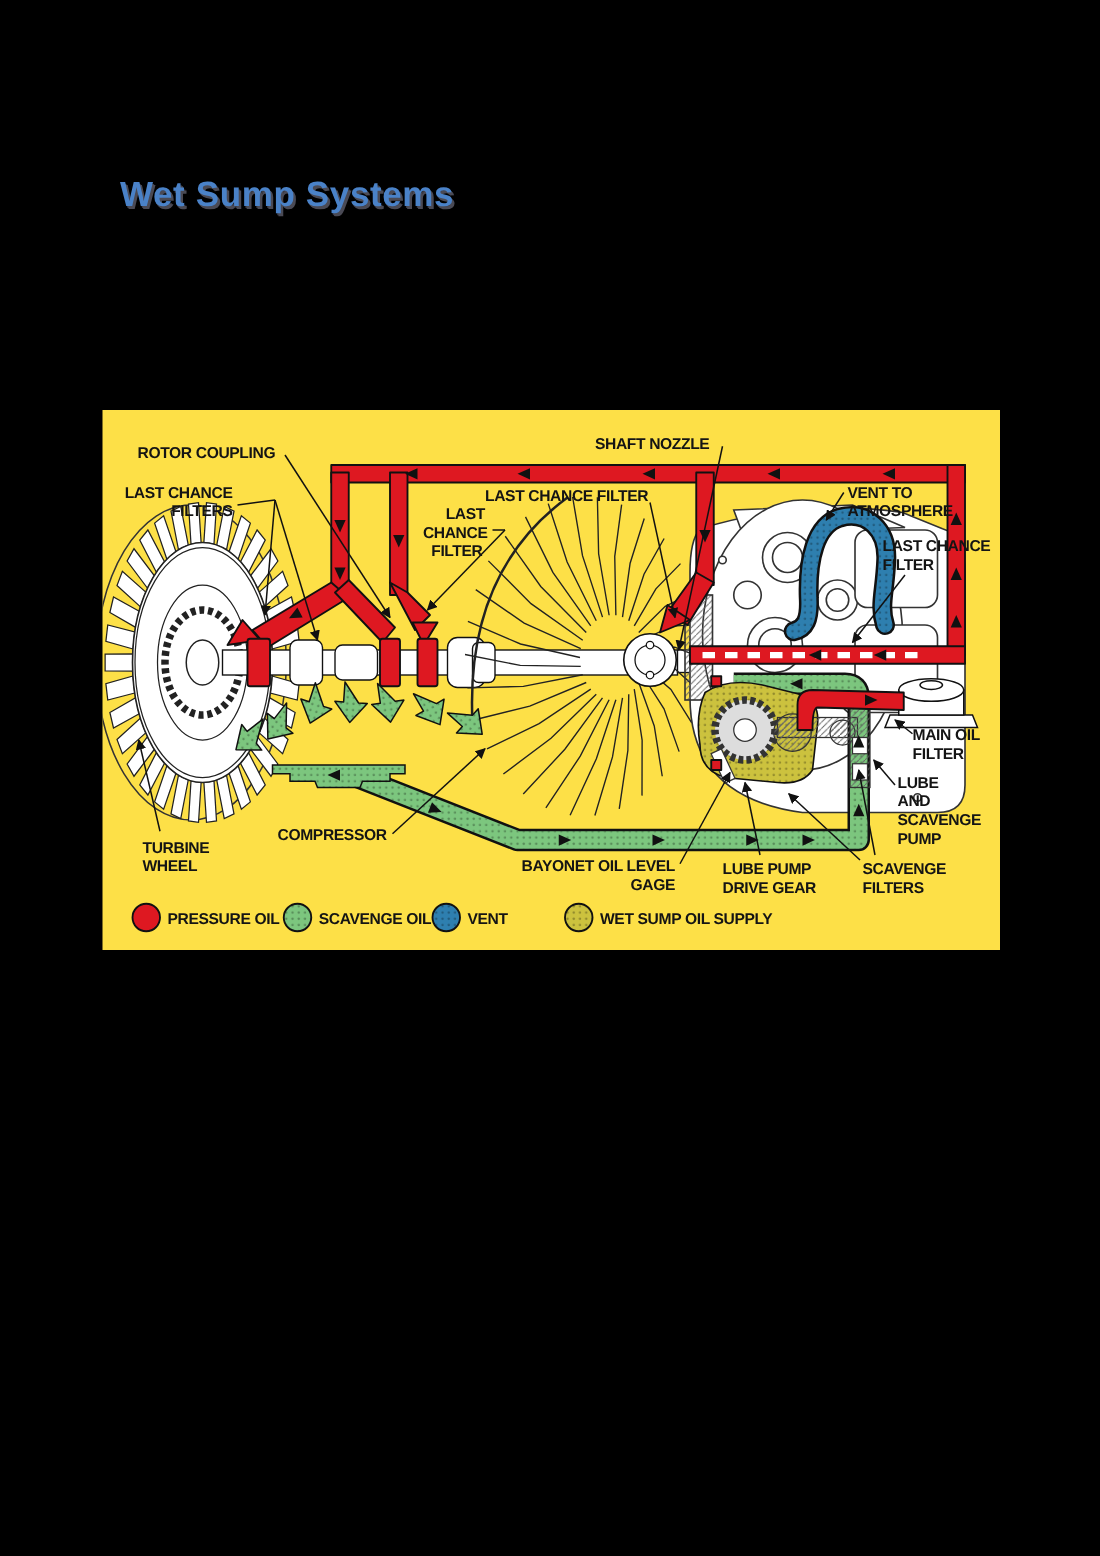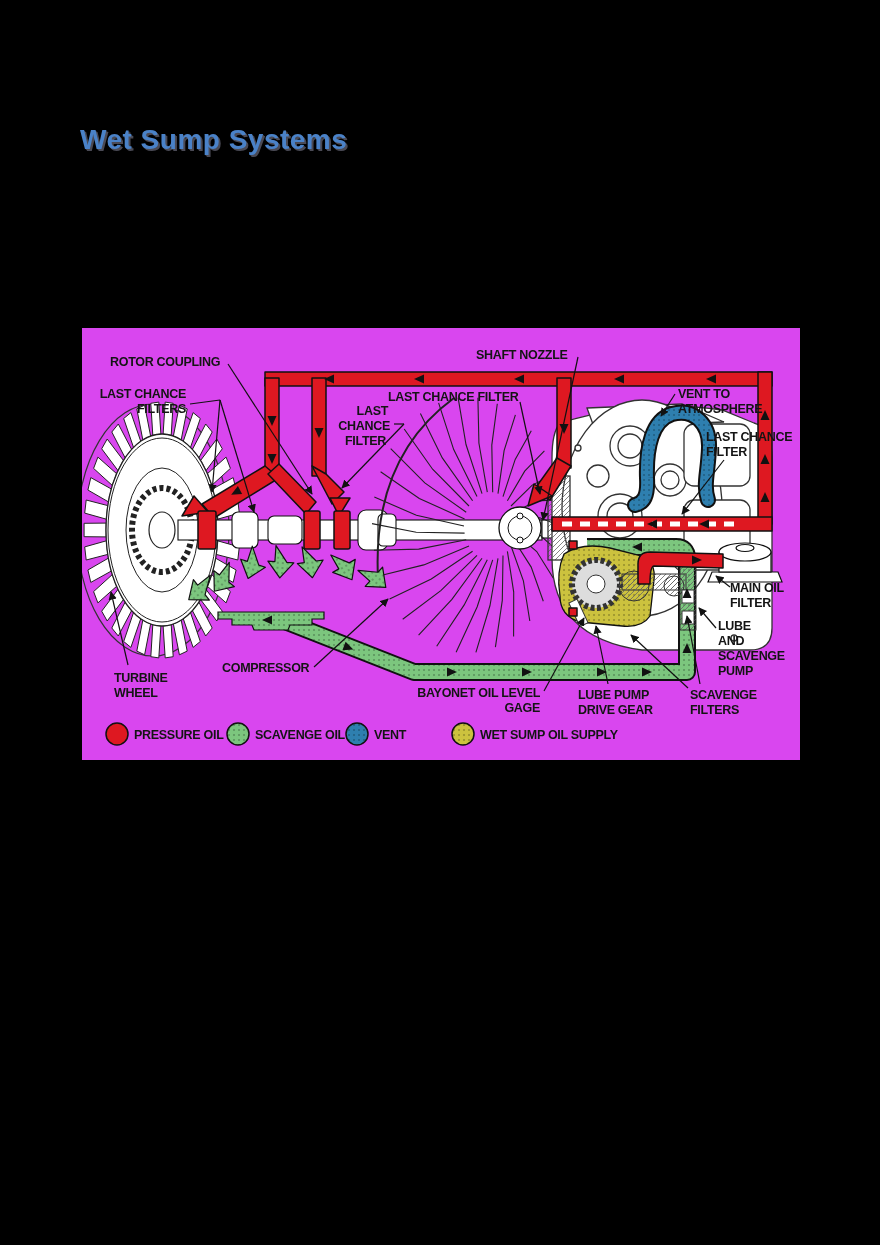--- a/index.html
+++ b/index.html
@@ -1,21 +1,21 @@
 <!DOCTYPE html>
 <html><head>
 <meta charset="utf-8">
 <style>
   html,body{margin:0;padding:0;background:#000;}
   #page{position:relative;width:880px;height:1245px;background:#000;overflow:hidden;
         font-family:"Liberation Sans",sans-serif;}
-  #title{position:absolute;left:80px;top:124px;margin:0;
+  #title{position:absolute;left:80px;top:124px;margin:16px;
          font-size:28px;font-weight:bold;color:#4A82C8;letter-spacing:.5px;
          text-shadow:2px 2px 0 #4a4a55, 1px 1px 0 #3a3a44;}
-  #panel{position:absolute;left:82px;top:328px;width:718px;height:432px;background:#d946ef;}
+  #panel{position:absolute;left:82px;top:328px;width:718px;height:432px;background:#fde047;}
   svg text{font-family:"Liberation Sans",sans-serif;font-weight:bold;fill:#141414;
            font-size:12.5px;letter-spacing:-0.3px;}
   svg .leader{stroke:#111;stroke-width:1.2;fill:none;}
 </style>
 </head>
 <body>
 
 <div id="page">
   <h1 id="title">Wet Sump Systems</h1>
 

